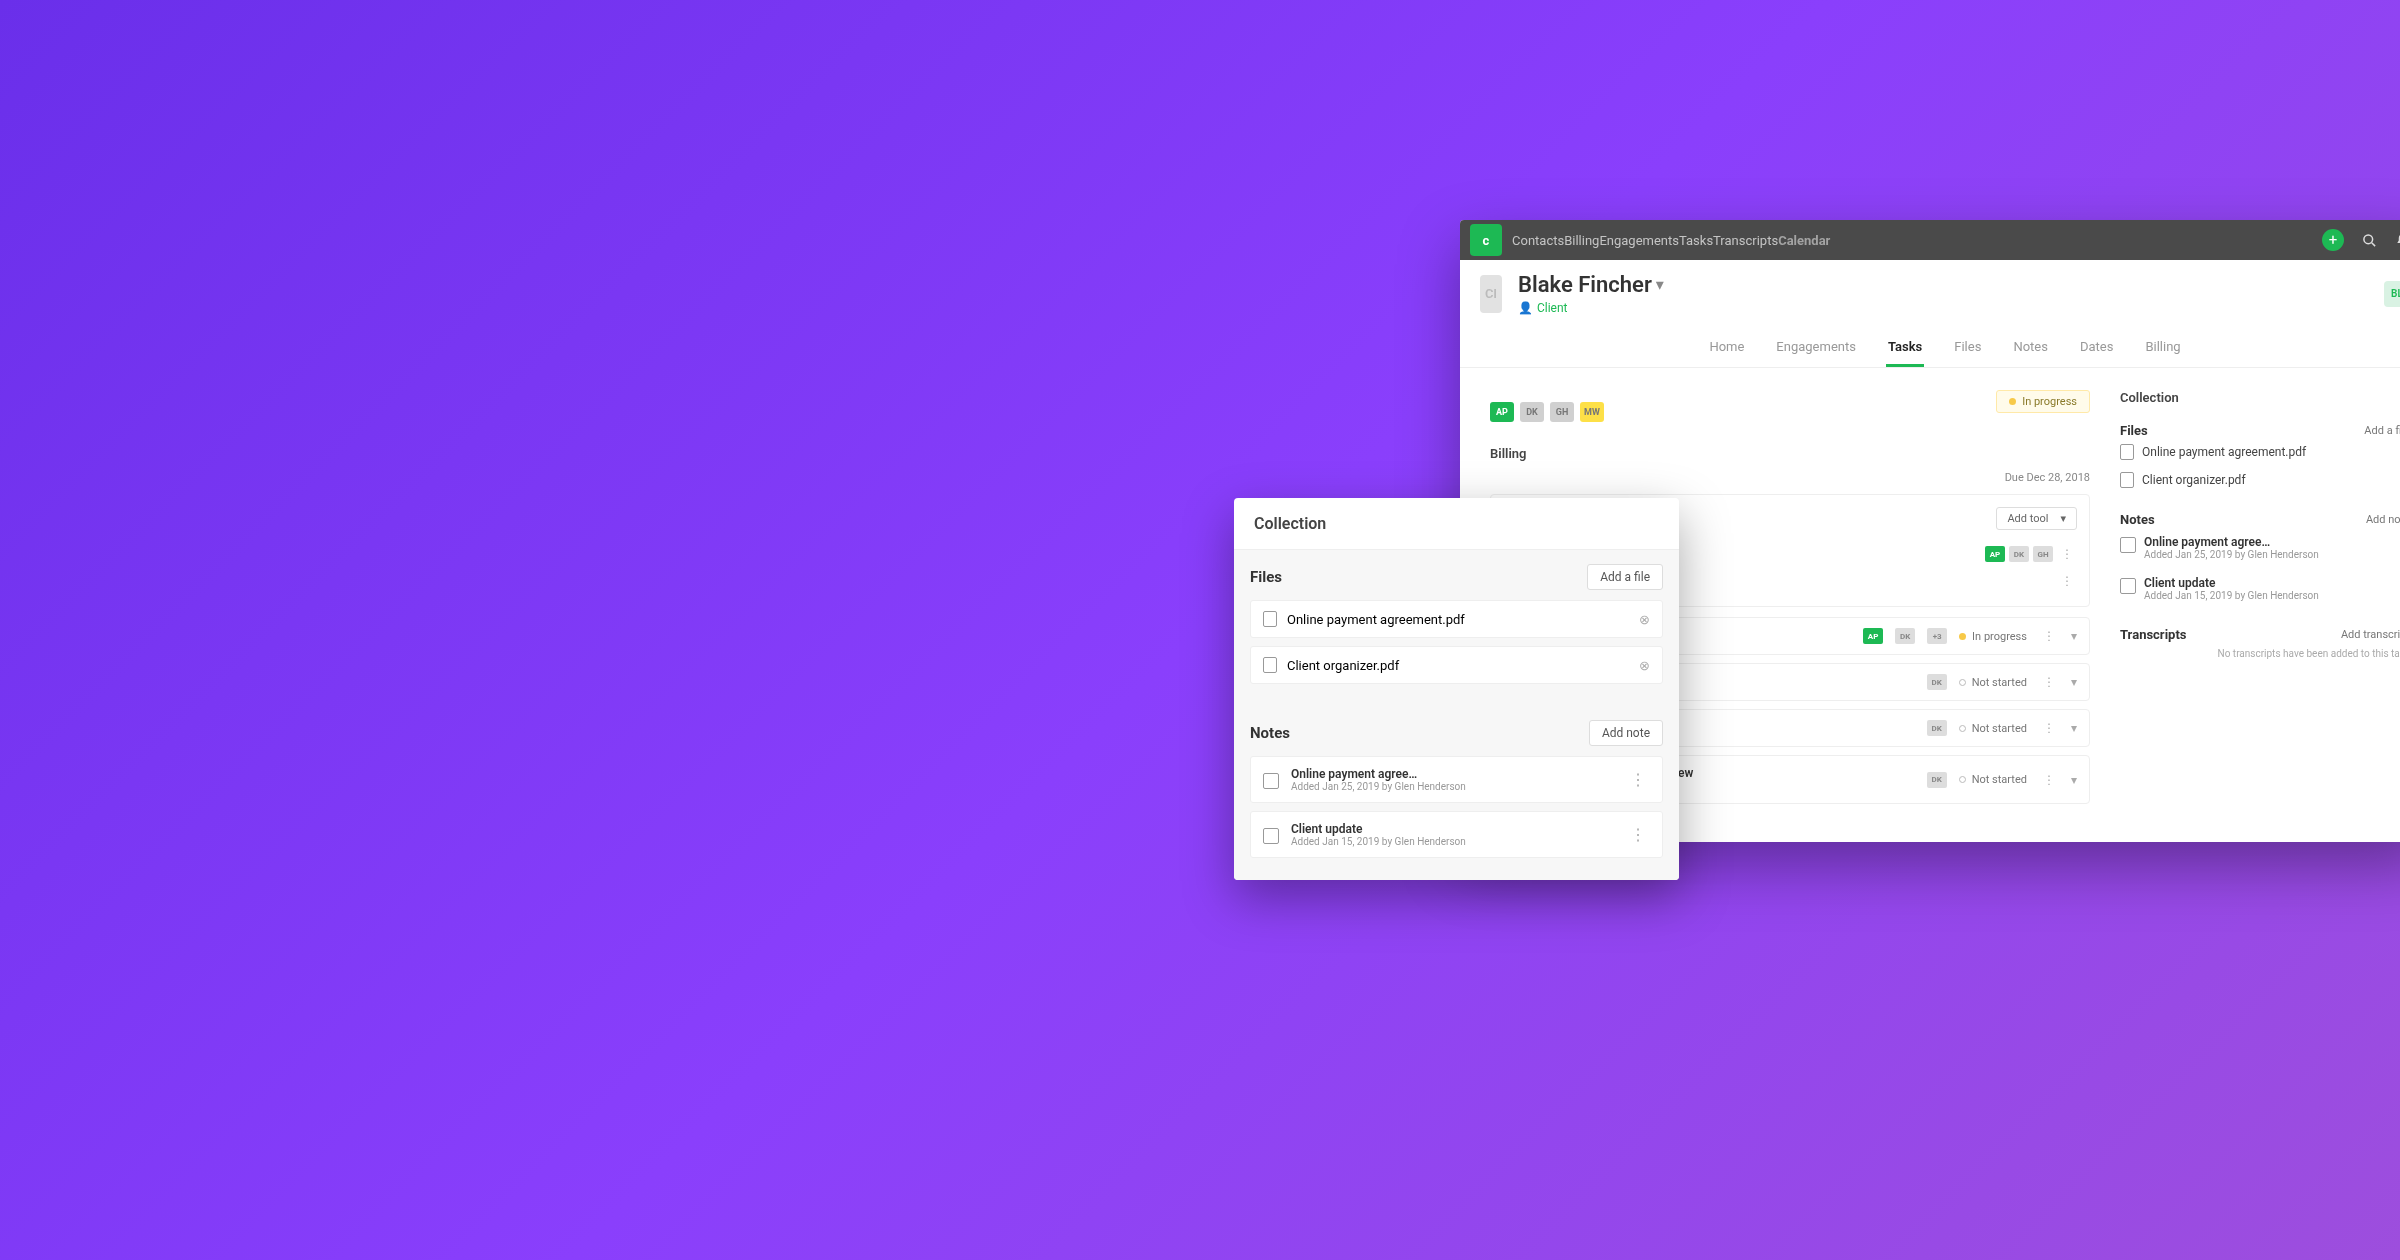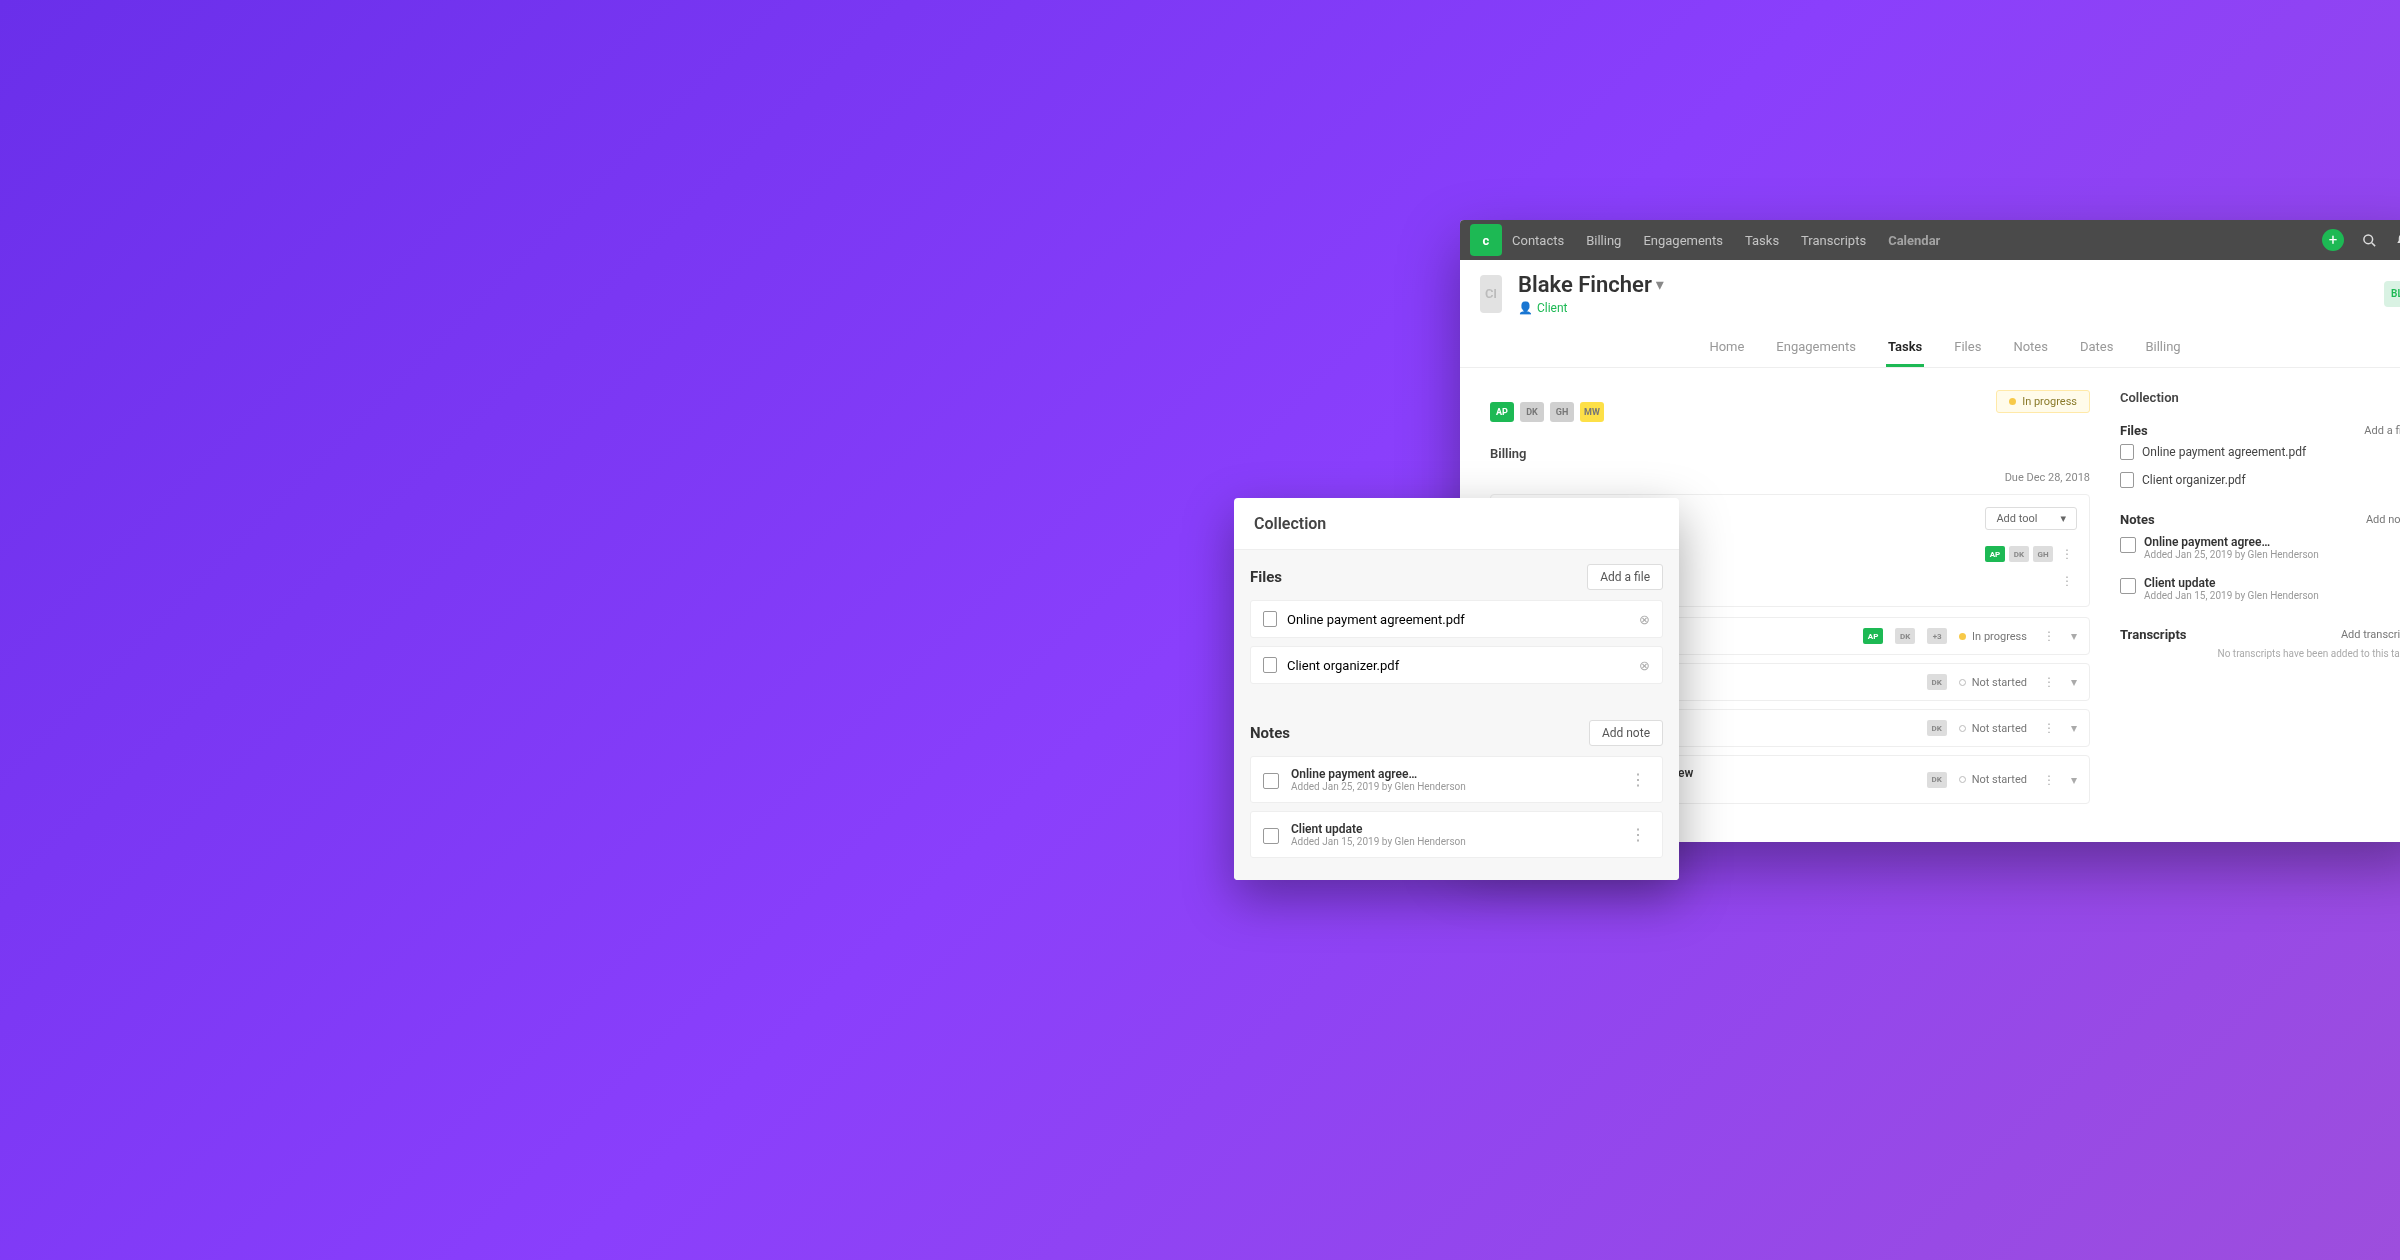--- a/index.html
+++ b/index.html
@@ -29,21 +29,21 @@
     align-items: center;
     color: #ddd;
     font-size: 13px;
   }
   .logo {
     width: 32px; height: 32px; margin: 0 10px;
     background:#1db954; border-radius:4px;
     display:flex;align-items:center;justify-content:center;
     color:#fff;font-weight:700;
   }
-  .nav { display:flex; gap:22px; }
+  .nav { display:flex; }
   .nav span { cursor:pointer; color:#c4c4c4; }
   .nav .active { color:#a3a3a3; font-weight:700; }
   .top-right { margin-left:auto; display:flex; align-items:center; gap:18px; padding-right:20px; }
   .circle-add { width:22px;height:22px;border-radius:50%;background:#1db954;display:flex;align-items:center;justify-content:center;color:#fff;font-size:15px;}
   .icon-btn { color:#ddd; cursor:pointer; position:relative; }
   
   .client-header { padding:12px 20px 0 20px; display:flex; align-items:center; gap:16px; }
   .avatar { width:22px;height:38px;background:#e2e2e2;border-radius:4px;display:flex;align-items:center;justify-content:center;color:#bbb;font-size:13px;font-weight:600;}
   .client-name { font-size:22px; font-weight:600; color:#333; }
   .client-sub { font-size:12px; color:#1db954; margin-top:4px; display:flex; align-items:center; gap:4px;}
@@ -64,21 +64,21 @@
   .status-pill { margin-left:auto; border:1px solid #ffe9a8; background:#fffbea; padding:4px 12px; border-radius:3px; font-size:11px; color:#8a7a2a; display:flex;align-items:center;gap:6px;}
   .dot-y{width:7px;height:7px;border-radius:50%;background:#f7c948;}
   .section-h { font-size:13px; font-weight:600; color:#444; margin-top:24px; }
   .due-row { display:flex;justify-content:flex-end;font-size:11px;color:#888;margin:10px 0 10px 0;}
   .card { border:1px solid #eee;border-radius:4px;padding:12px;margin-bottom:10px;font-size:12px;color:#666;}
   .card .row{display:flex;align-items:center;gap:10px;}
   .card .mini-chips{margin-left:auto;display:flex;gap:4px;align-items:center;}
   .mini {width:20px;height:16px;border-radius:2px;font-size:8px;font-weight:700;display:flex;align-items:center;justify-content:center;}
   .mini.ap{background:#1db954;color:#fff;} .mini.dk{background:#ddd;color:#888;} .mini.gh{background:#ddd;color:#888;} .mini.x3{background:#ddd;color:#888;}
   .kebab{color:#aaa;cursor:pointer;padding:0 4px;}
-  .add-tool{border:1px solid #ddd;border-radius:3px;padding:4px 10px;font-size:11px;color:#666;display:inline-flex;align-items:center;gap:23px;margin-left:auto;}
+  .add-tool{border:1px solid #ddd;border-radius:3px;padding:4px 10px;font-size:11px;color:#666;display:inline-flex;align-items:center;gap:12px;margin-left:auto;}
   .subtasks .task-row{display:flex;align-items:center;gap:12px;padding:10px 12px;border:1px solid #eee;border-radius:4px;margin-bottom:8px;font-size:12px;}
   .checkbox{width:13px;height:13px;border:1.5px solid #bbb;border-radius:3px;}
   .task-title{font-weight:600;color:#333;}
   .task-due{font-size:10px;color:#999;margin-top:2px;}
   .spacer{flex:1;}
   .st-pill{display:flex;align-items:center;gap:6px;font-size:11px;color:#777;}
   .dot-g{width:7px;height:7px;border-radius:50%;border:1.5px solid #bbb;}
   .add-sub{display:flex;justify-content:flex-end;margin:6px 0 12px 0;}
   .add-sub span{border:1px solid #ddd;border-radius:3px;padding:4px 10px;font-size:11px;color:#666;}
   .chev{color:#aaa;}

